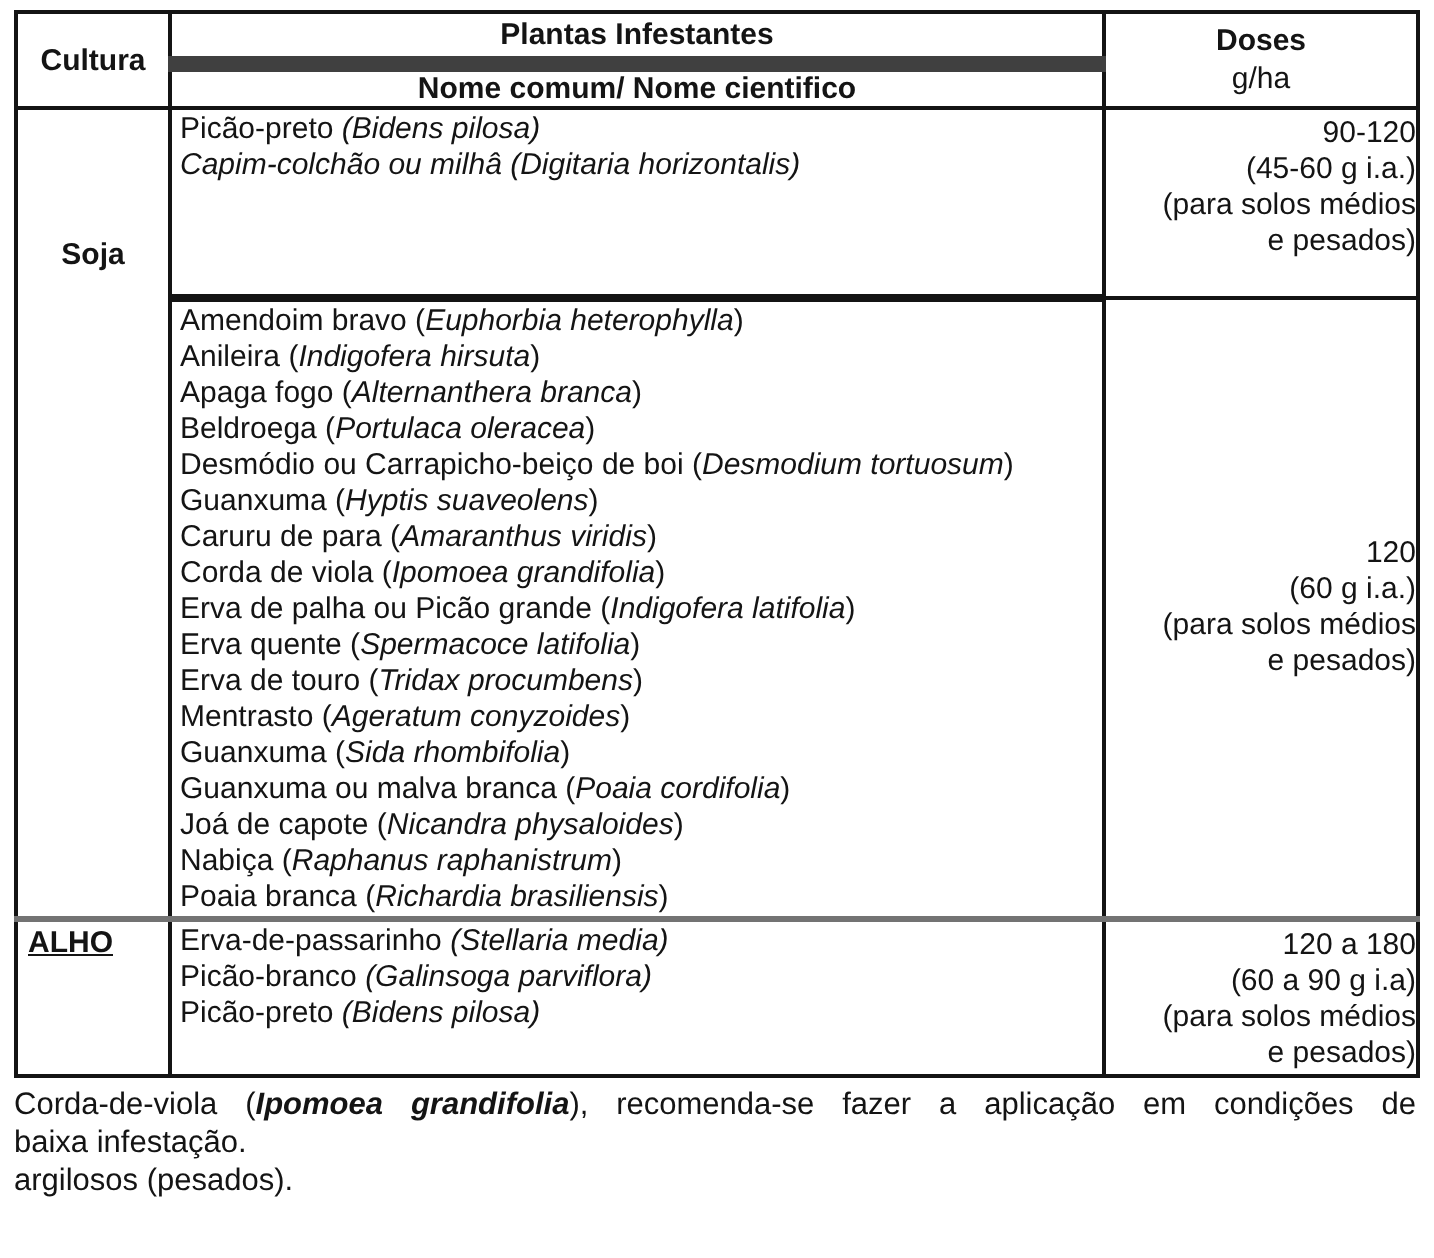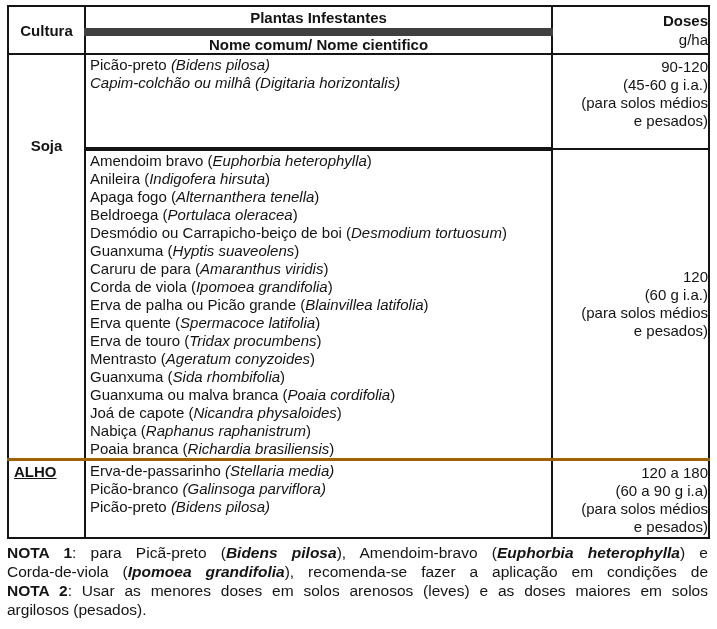--- a/index.html
+++ b/index.html
@@ -28,28 +28,28 @@
     padding: 0;
     overflow: hidden;
   }
   
   .hdr {
     font-weight: bold;
     text-align: center;
     vertical-align: middle;
   }
   .h-plantas { border-bottom: 8px solid #404040; }
-  .h-doses   { text-align: right; vertical-align: middle; font-weight: normal; line-height: 19px; margin-top: 12px; }
+  .h-doses   { text-align: center; vertical-align: middle; font-weight: normal; line-height: 19px; margin-top: 12px; }
   .h-doses .b { font-weight: bold; }
   
   .cult-soja {
     font-weight: bold;
     text-align: center;
     vertical-align: top;
-    padding-top: 82px;
+    padding-top: 64px;
   }
   .cult-alho {
     font-weight: bold;
     vertical-align: top;
     padding: 2px 0 0 5px;
   }
   .cult-alho .u { text-decoration: underline; }
   
   .plants {
     vertical-align: top;
@@ -58,21 +58,21 @@
   }
   .plants-thick { border-bottom: 4px solid #141414; }
   
   .doses {
     text-align: right;
     vertical-align: top;
     padding-top: 3px;
     line-height: 18px;
   }
   .doses-mid { vertical-align: middle; padding-top: 0; padding-left: 27px; }
-  .row-sep td { border-top: 3px solid #a16207; }
+  .row-sep td { border-top: 3px solid #737373; }
   
   .notes {
     width: 701px;
     margin-top: 4px;
     font-size: 15.5px;
     line-height: 19px;
   }
   .notes .tline { text-align: left; }
   .notes .fit {
     text-align: justify;
@@ -117,27 +117,27 @@
             <div class="tline">(45-60 g i.a.)</div>
             <div class="tline">(para solos médios</div>
             <div class="tline">e pesados)</div>
           </td>
       </tr>
 
       <tr style="height:306px">
         <td class="plants">
             <div class="tline"><span>Amendoim bravo (</span><span class="seg-i">Euphorbia heterophylla</span><span>)</span></div>
             <div class="tline"><span>Anileira (</span><span class="seg-i">Indigofera hirsuta</span><span>)</span></div>
-            <div class="tline"><span>Apaga fogo (</span><span class="seg-i">Alternanthera tenella</span><span>)</span></div>
+            <div class="tline"><span>Apaga fogo (</span><span class="seg-i">Alternanthera branca</span><span>)</span></div>
             <div class="tline"><span>Beldroega (</span><span class="seg-i">Portulaca oleracea</span><span>)</span></div>
             <div class="tline"><span>Desmódio ou Carrapicho-beiço de boi (</span><span class="seg-i">Desmodium tortuosum</span><span>)</span></div>
             <div class="tline"><span>Guanxuma (</span><span class="seg-i">Hyptis suaveolens</span><span>)</span></div>
             <div class="tline"><span>Caruru de para (</span><span class="seg-i">Amaranthus viridis</span><span>)</span></div>
             <div class="tline"><span>Corda de viola (</span><span class="seg-i">Ipomoea grandifolia</span><span>)</span></div>
-            <div class="tline"><span>Erva de palha ou Picão grande (</span><span class="seg-i">Blainvillea latifolia</span><span>)</span></div>
+            <div class="tline"><span>Erva de palha ou Picão grande (</span><span class="seg-i">Indigofera latifolia</span><span>)</span></div>
             <div class="tline"><span>Erva quente (</span><span class="seg-i">Spermacoce latifolia</span><span>)</span></div>
             <div class="tline"><span>Erva de touro (</span><span class="seg-i">Tridax procumbens</span><span>)</span></div>
             <div class="tline"><span>Mentrasto (</span><span class="seg-i">Ageratum conyzoides</span><span>)</span></div>
             <div class="tline"><span>Guanxuma (</span><span class="seg-i">Sida rhombifolia</span><span>)</span></div>
             <div class="tline"><span>Guanxuma ou malva branca (</span><span class="seg-i">Poaia cordifolia</span><span>)</span></div>
             <div class="tline"><span>Joá de capote (</span><span class="seg-i">Nicandra physaloides</span><span>)</span></div>
             <div class="tline"><span>Nabiça (</span><span class="seg-i">Raphanus raphanistrum</span><span>)</span></div>
             <div class="tline"><span>Poaia branca (</span><span class="seg-i">Richardia brasiliensis</span><span>)</span></div>
           </td>
         <td class="doses doses-mid">
@@ -161,19 +161,18 @@
             <div class="tline">120 a 180</div>
             <div class="tline">(60 a 90 g i.a)</div>
             <div class="tline">(para solos médios</div>
             <div class="tline">e pesados)</div>
           </td>
       </tr>
     </tbody>
   </table>
 
   <div class="notes">
-      <div class="tline fit"><span class="seg-b">NOTA 1</span><span>: para Picã-preto (</span><span class="seg-b seg-i">Bidens pilosa</span><span>), Amendoim-bravo (</span><span class="seg-b seg-i">Euphorbia heterophylla</span><span>) e</span></div>
       <div class="tline fit"><span>Corda-de-viola (</span><span class="seg-b seg-i">Ipomoea grandifolia</span><span>), recomenda-se fazer a aplicação em condições de</span></div>
-      <div class="tline fit"><span class="seg-b">NOTA 2</span><span>: Usar as menores doses em solos arenosos (leves) e as doses maiores em solos</span></div>
+      <div class="tline"><span>baixa infestação.</span></div>
       <div class="tline"><span>argilosos (pesados).</span></div>
     </div>
 
 </div>
 
 </body></html>

